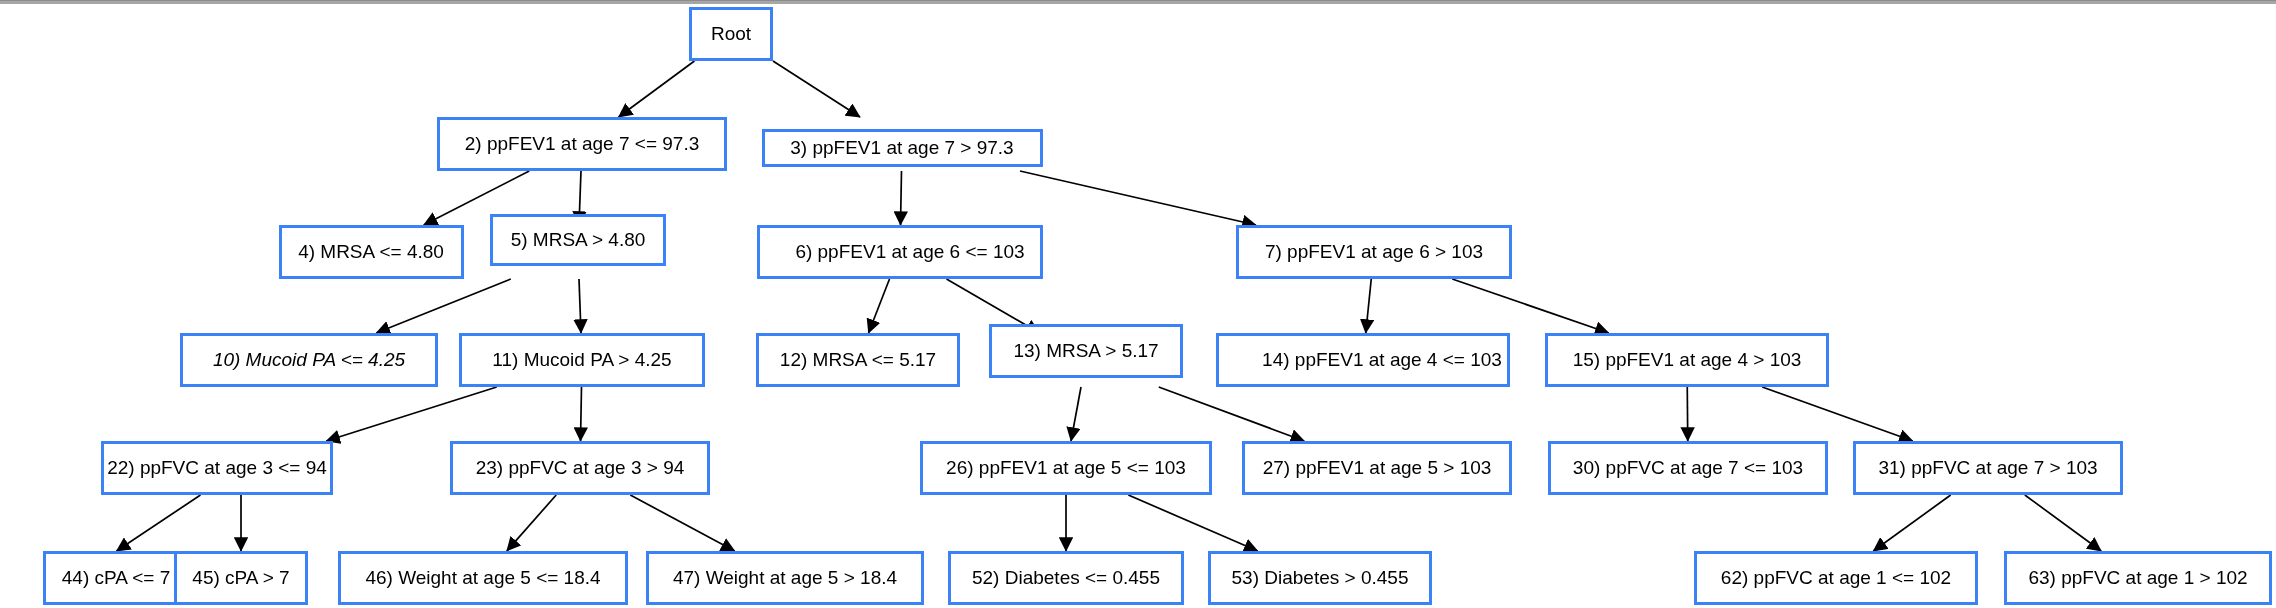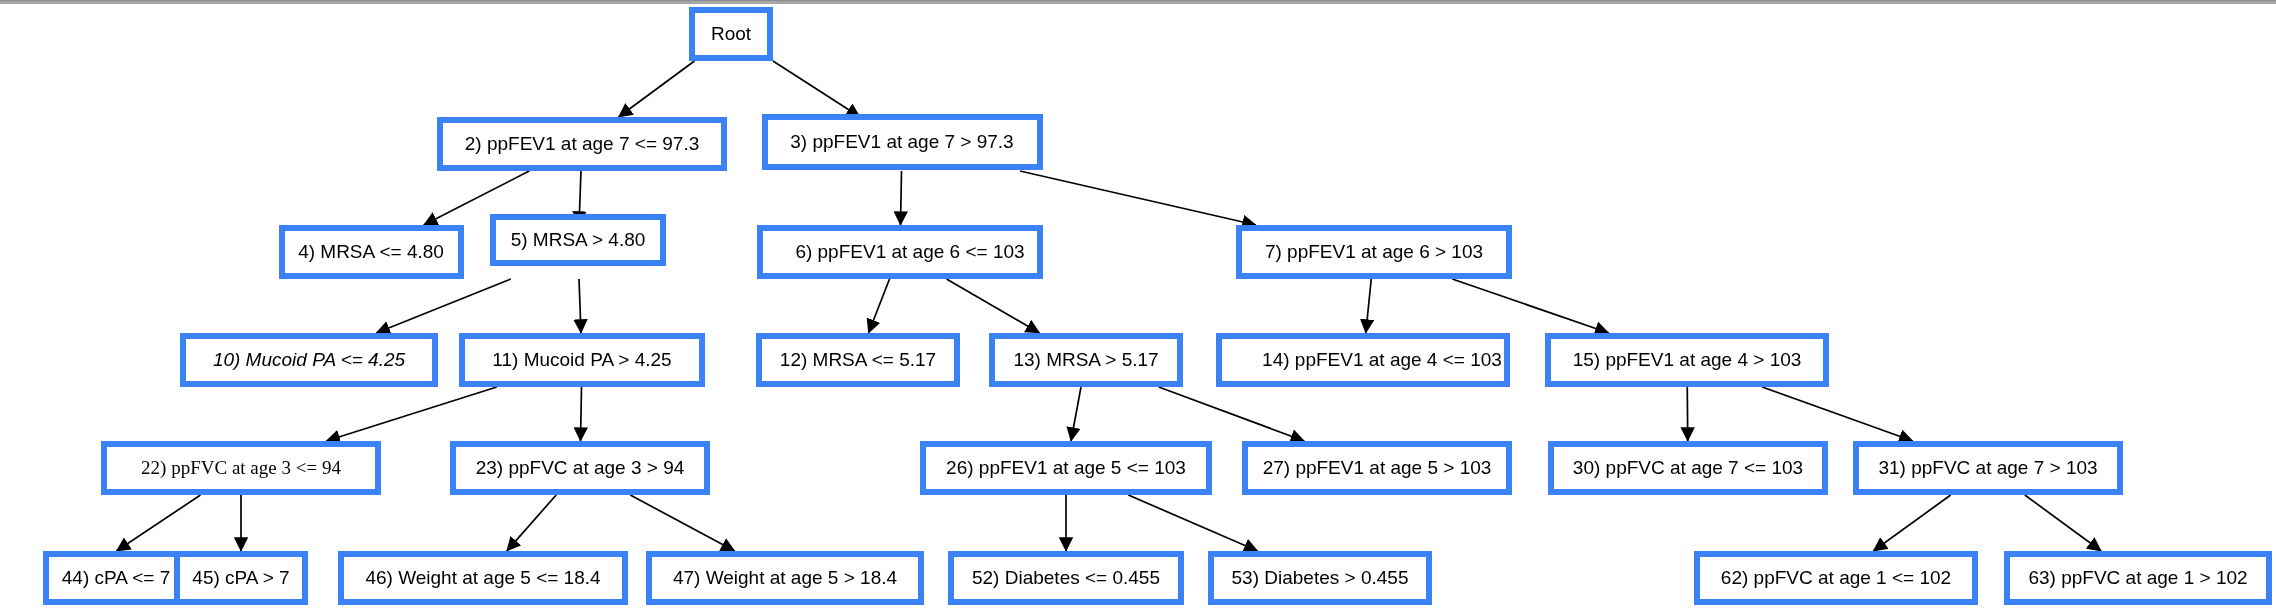--- a/index.html
+++ b/index.html
@@ -23,21 +23,21 @@
   #edges {
     position: absolute;
     left: 0; top: 0;
     width: 2276px;
     height: 608px;
   }
   .node {
     position: absolute;
     box-sizing: border-box;
     background: #ffffff;
-    border: 6px solid #3b82f6;
+    border: 3px solid #3b82f6;
     display: flex;
     align-items: center;
     justify-content: center;
     font-size: 19px;
     color: #000000;
     white-space: nowrap;
   }
 </style>
 </head>
 <body>
@@ -77,21 +77,21 @@
       <line x1="1950.6909090909091" y1="495" x2="1873.3090909090909" y2="551" stroke="#000000" stroke-width="1.7" marker-end="url(#arrow)"></line>
       <line x1="2024.8181818181818" y1="495" x2="2101.181818181818" y2="551" stroke="#000000" stroke-width="1.7" marker-end="url(#arrow)"></line>
     </svg>
   <div id="nodes">
       <div class="node" style="left: 689px; top: 7px; width: 84px; height: 54px;">
         <span>Root</span>
       </div>
       <div class="node" style="left: 437px; top: 117px; width: 290px; height: 54px;">
         <span>2) ppFEV1 at age 7 &lt;= 97.3</span>
       </div>
-      <div class="node" style="left: 761.5px; top: 114px; width: 281px; height: 56px;">
+      <div class="node" style="left: 761.5px; top: 129px; width: 281px; height: 38px;">
         <span>3) ppFEV1 at age 7 &gt; 97.3</span>
       </div>
       <div class="node" style="left: 278.5px; top: 225px; width: 185px; height: 54px;">
         <span>4) MRSA &lt;= 4.80</span>
       </div>
       <div class="node" style="left: 490px; top: 214px; width: 176px; height: 52px;">
         <span>5) MRSA &gt; 4.80</span>
       </div>
       <div class="node" style="left: 757px; top: 225px; width: 286px; height: 54px; padding-left: 20px;">
         <span>6) ppFEV1 at age 6 &lt;= 103</span>
@@ -101,30 +101,30 @@
       </div>
       <div class="node" style="left: 180px; top: 333px; width: 258px; height: 54px; font-style: italic;">
         <span>10) Mucoid PA &lt;= 4.25</span>
       </div>
       <div class="node" style="left: 459px; top: 333px; width: 246px; height: 54px;">
         <span>11) Mucoid PA &gt; 4.25</span>
       </div>
       <div class="node" style="left: 756px; top: 333px; width: 204px; height: 54px;">
         <span>12) MRSA &lt;= 5.17</span>
       </div>
-      <div class="node" style="left: 989px; top: 333px; width: 194px; height: 54px;">
+      <div class="node" style="left: 989px; top: 324px; width: 194px; height: 54px;">
         <span>13) MRSA &gt; 5.17</span>
       </div>
       <div class="node" style="left: 1216px; top: 333px; width: 294px; height: 54px; padding-left: 38px;">
         <span>14) ppFEV1 at age 4 &lt;= 103</span>
       </div>
       <div class="node" style="left: 1545px; top: 333px; width: 284px; height: 54px;">
         <span>15) ppFEV1 at age 4 &gt; 103</span>
       </div>
-      <div class="node" style="left: 101px; top: 441px; width: 280px; height: 54px; font-family: Liberation Serif, serif;">
+      <div class="node" style="left: 101px; top: 441px; width: 232px; height: 54px;">
         <span>22) ppFVC at age 3 &lt;= 94</span>
       </div>
       <div class="node" style="left: 450px; top: 441px; width: 260px; height: 54px;">
         <span>23) ppFVC at age 3 &gt; 94</span>
       </div>
       <div class="node" style="left: 920px; top: 441px; width: 292px; height: 54px;">
         <span>26) ppFEV1 at age 5 &lt;= 103</span>
       </div>
       <div class="node" style="left: 1242px; top: 441px; width: 270px; height: 54px;">
         <span>27) ppFEV1 at age 5 &gt; 103</span>

